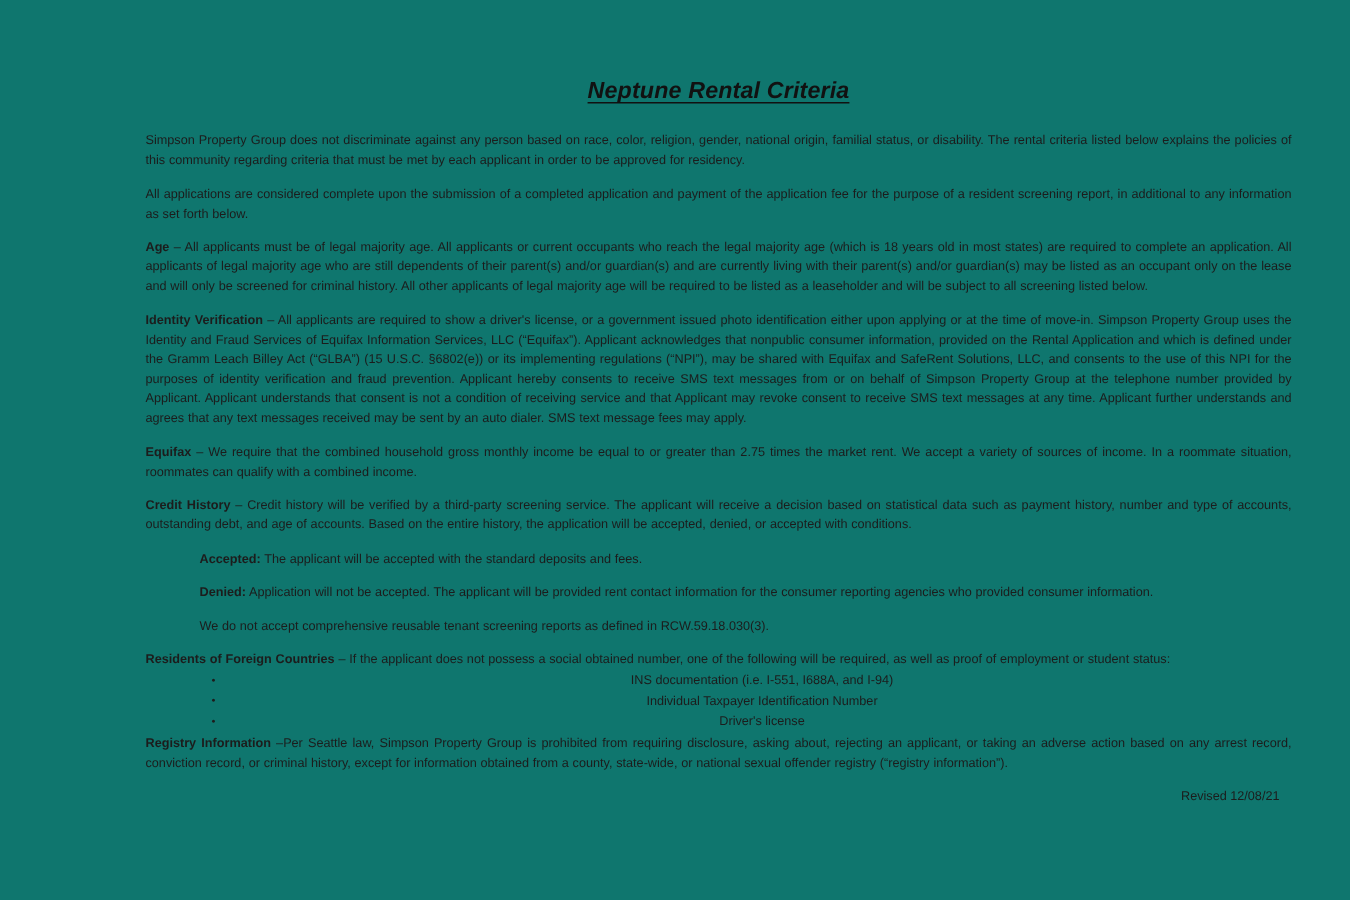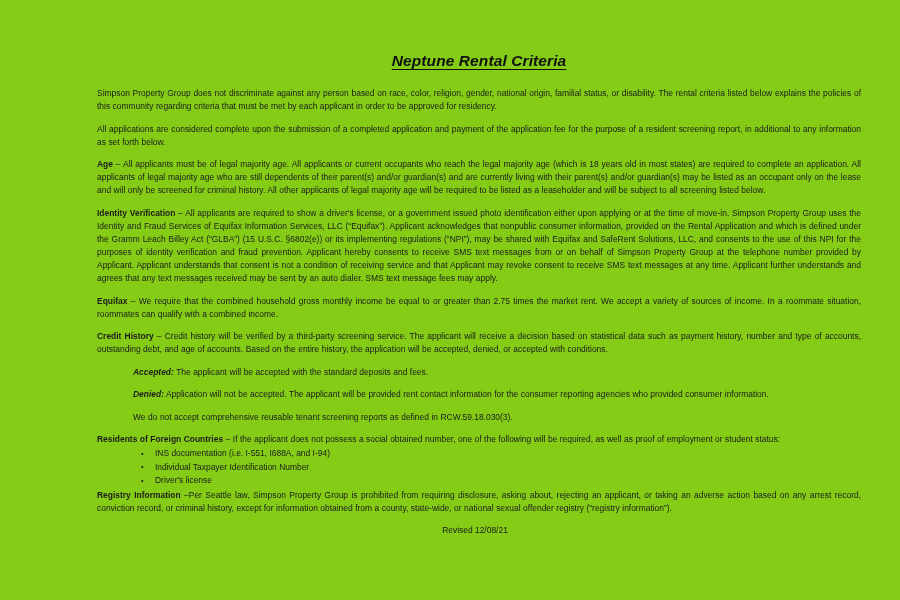--- a/index.html
+++ b/index.html
@@ -11,21 +11,21 @@
     height: 600px;
     background: #ffffff;
     font-family: "Liberation Sans", sans-serif;
     color: #1a1a1a;
     overflow: hidden;
   }
   .page {
     position: relative;
     width: 900px;
     height: 600px;
-    background: #84cc16;
+    background: #0f766e;
     box-sizing: border-box;
     padding: 40px 39px 0 97px;
   }
   .doc-title {
     text-align: center;
     font-weight: bold;
     font-style: italic;
     font-size: 15.5px;
     letter-spacing: 0.1px;
     text-decoration: underline;
@@ -48,31 +48,31 @@
   }
   p.tight {
     margin-bottom: 0;
   }
   .lead-label {
     font-weight: bold;
     text-underline-offset: 1.5px;
   }
   .inline-bold {
     font-weight: bold;
-    font-style: italic;
   }
   p.indent {
     margin-left: 36px;
     margin-bottom: 9.5px;
     text-align: left;
   }
   ul.bullets {
     margin: 1px 0 0 0;
     padding: 0 0 0 58px;
     list-style: none;
+    text-align: center;
   }
   ul.bullets li {
     font-size: 8.45px;
     line-height: 13.4px;
     color: #1c1c1c;
     position: relative;
     margin: 0;
   }
   ul.bullets li::before {
     content: "\2022";
@@ -80,21 +80,21 @@
     left: -14px;
     top: -0.5px;
     font-size: 7.5px;
     color: #1c1c1c;
   }
   p.registry {
     margin-top: 1px;
   }
   .revised {
     margin-top: 9px;
-    text-align: center;
+    text-align: right;
     font-size: 8.45px;
     line-height: 13px;
     color: #1c1c1c;
     padding-right: 8px;
   }
 </style>
 </head>
 <body>
 
 <div class="page">

